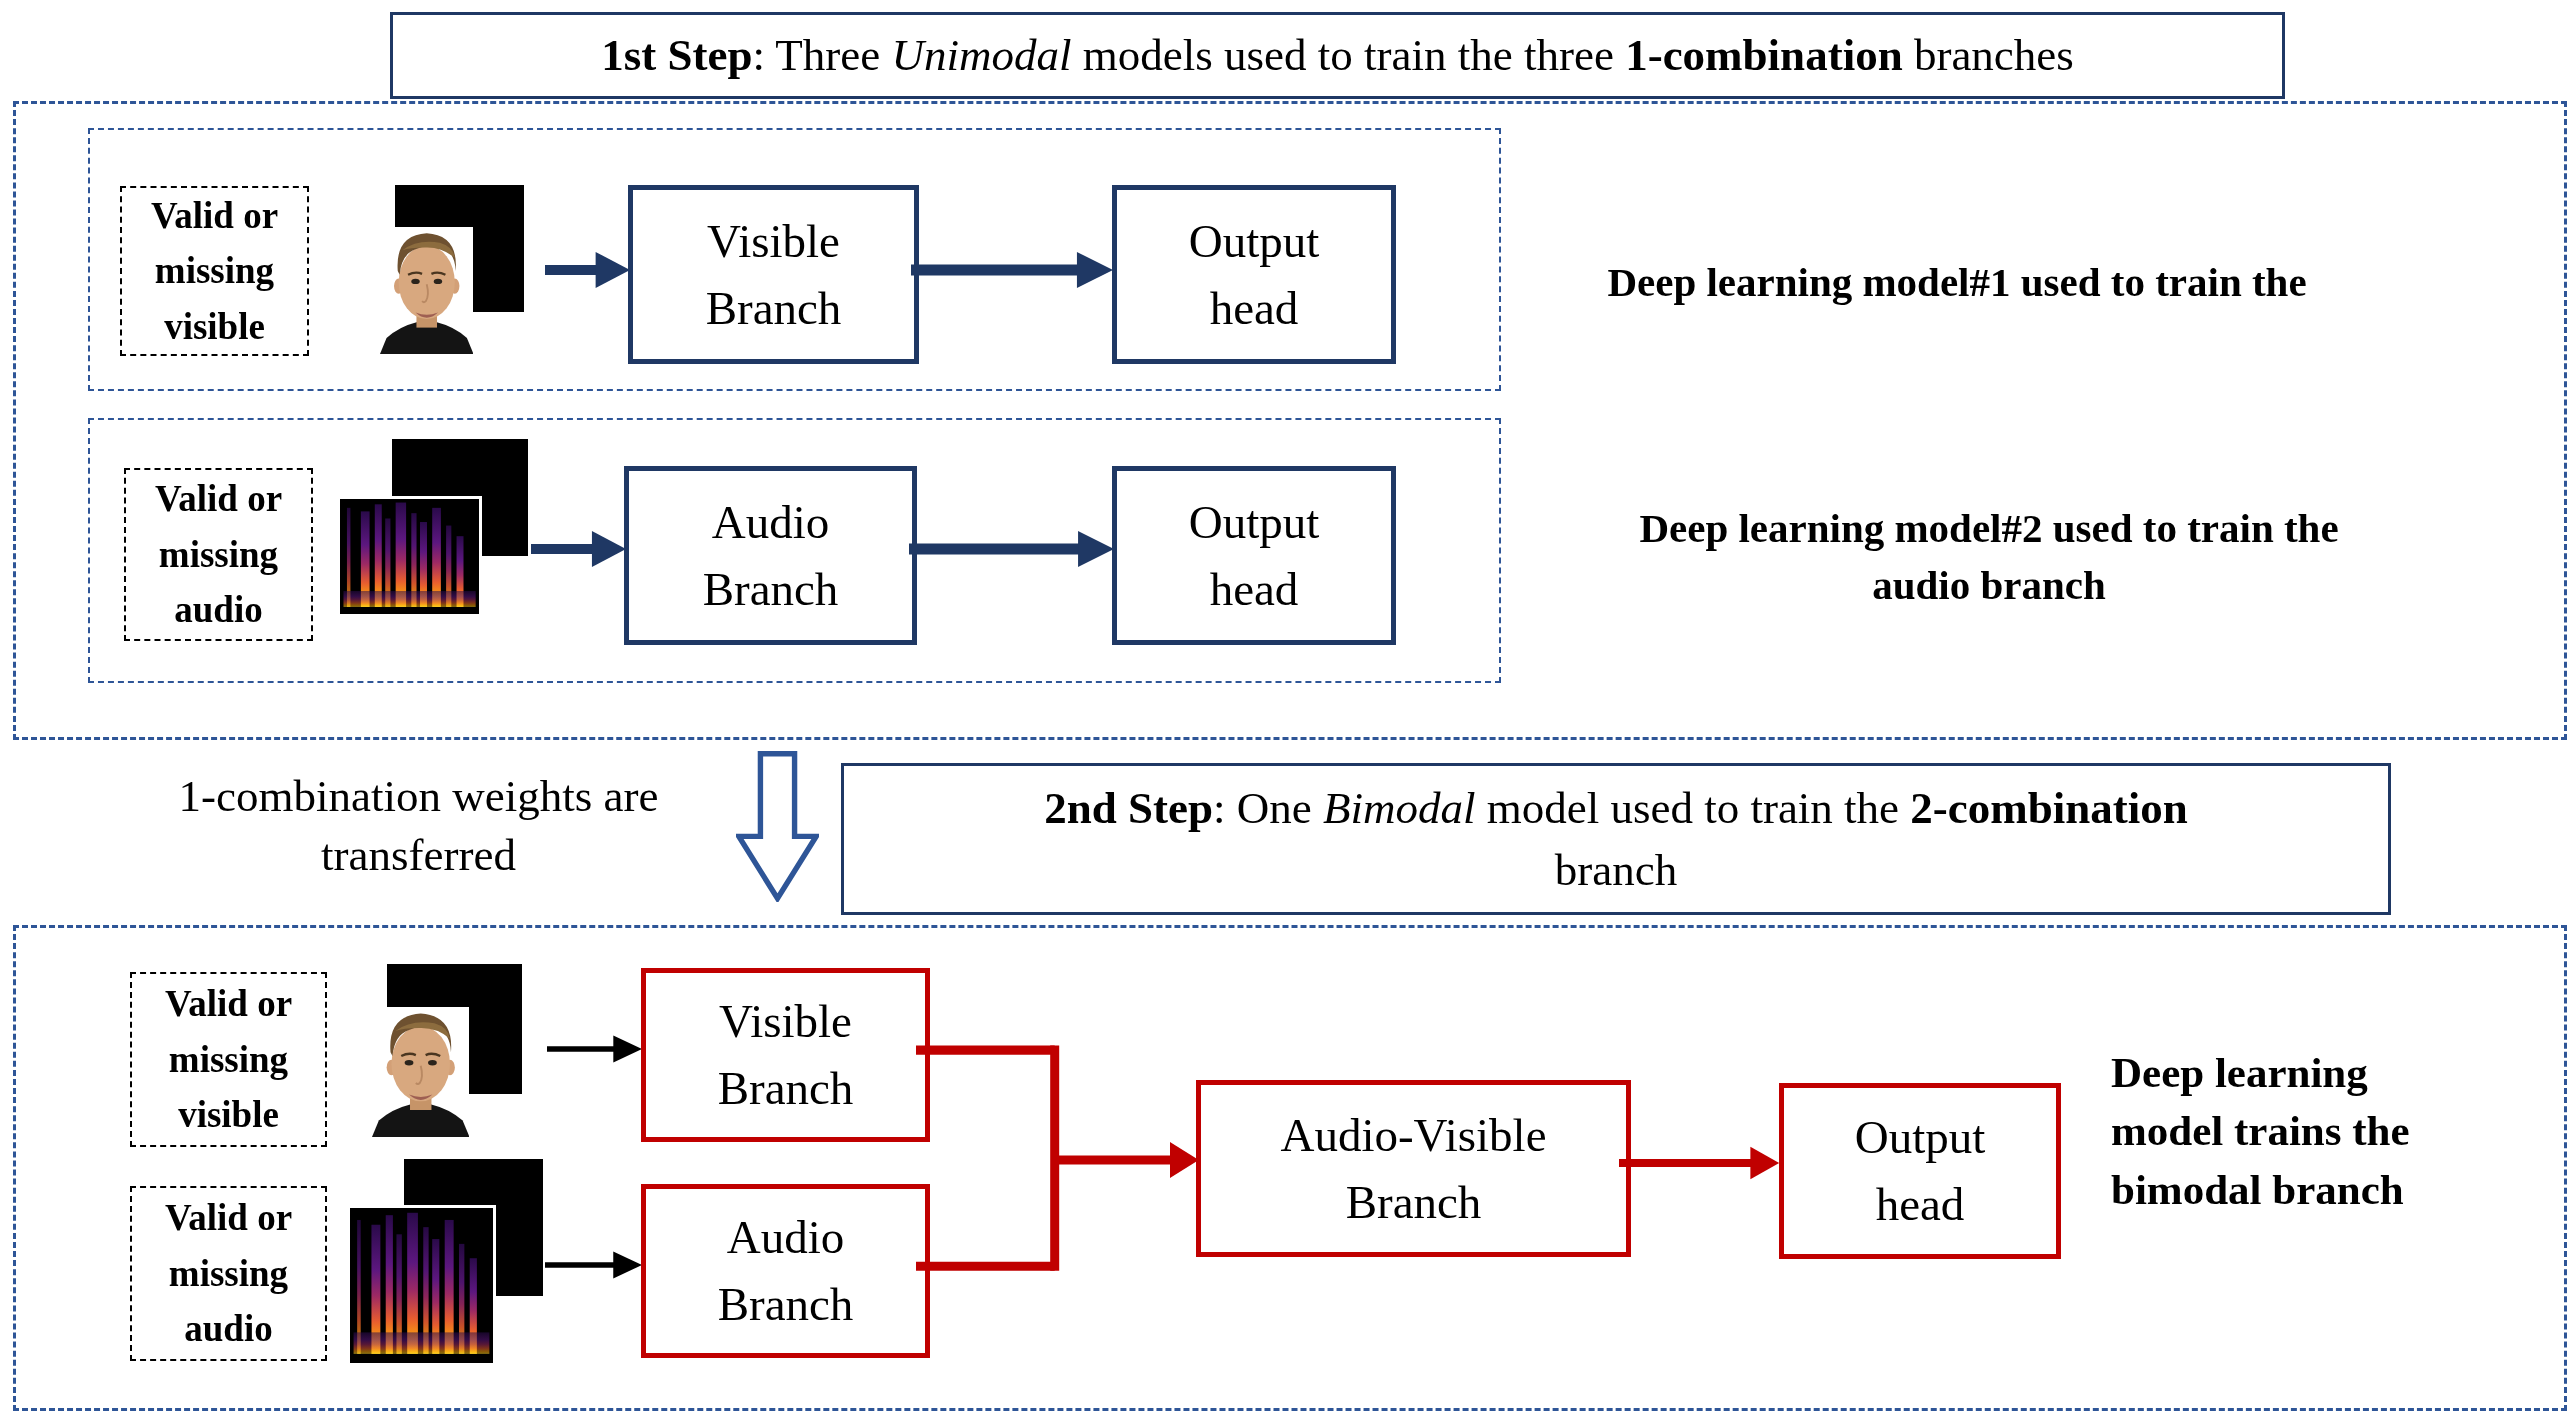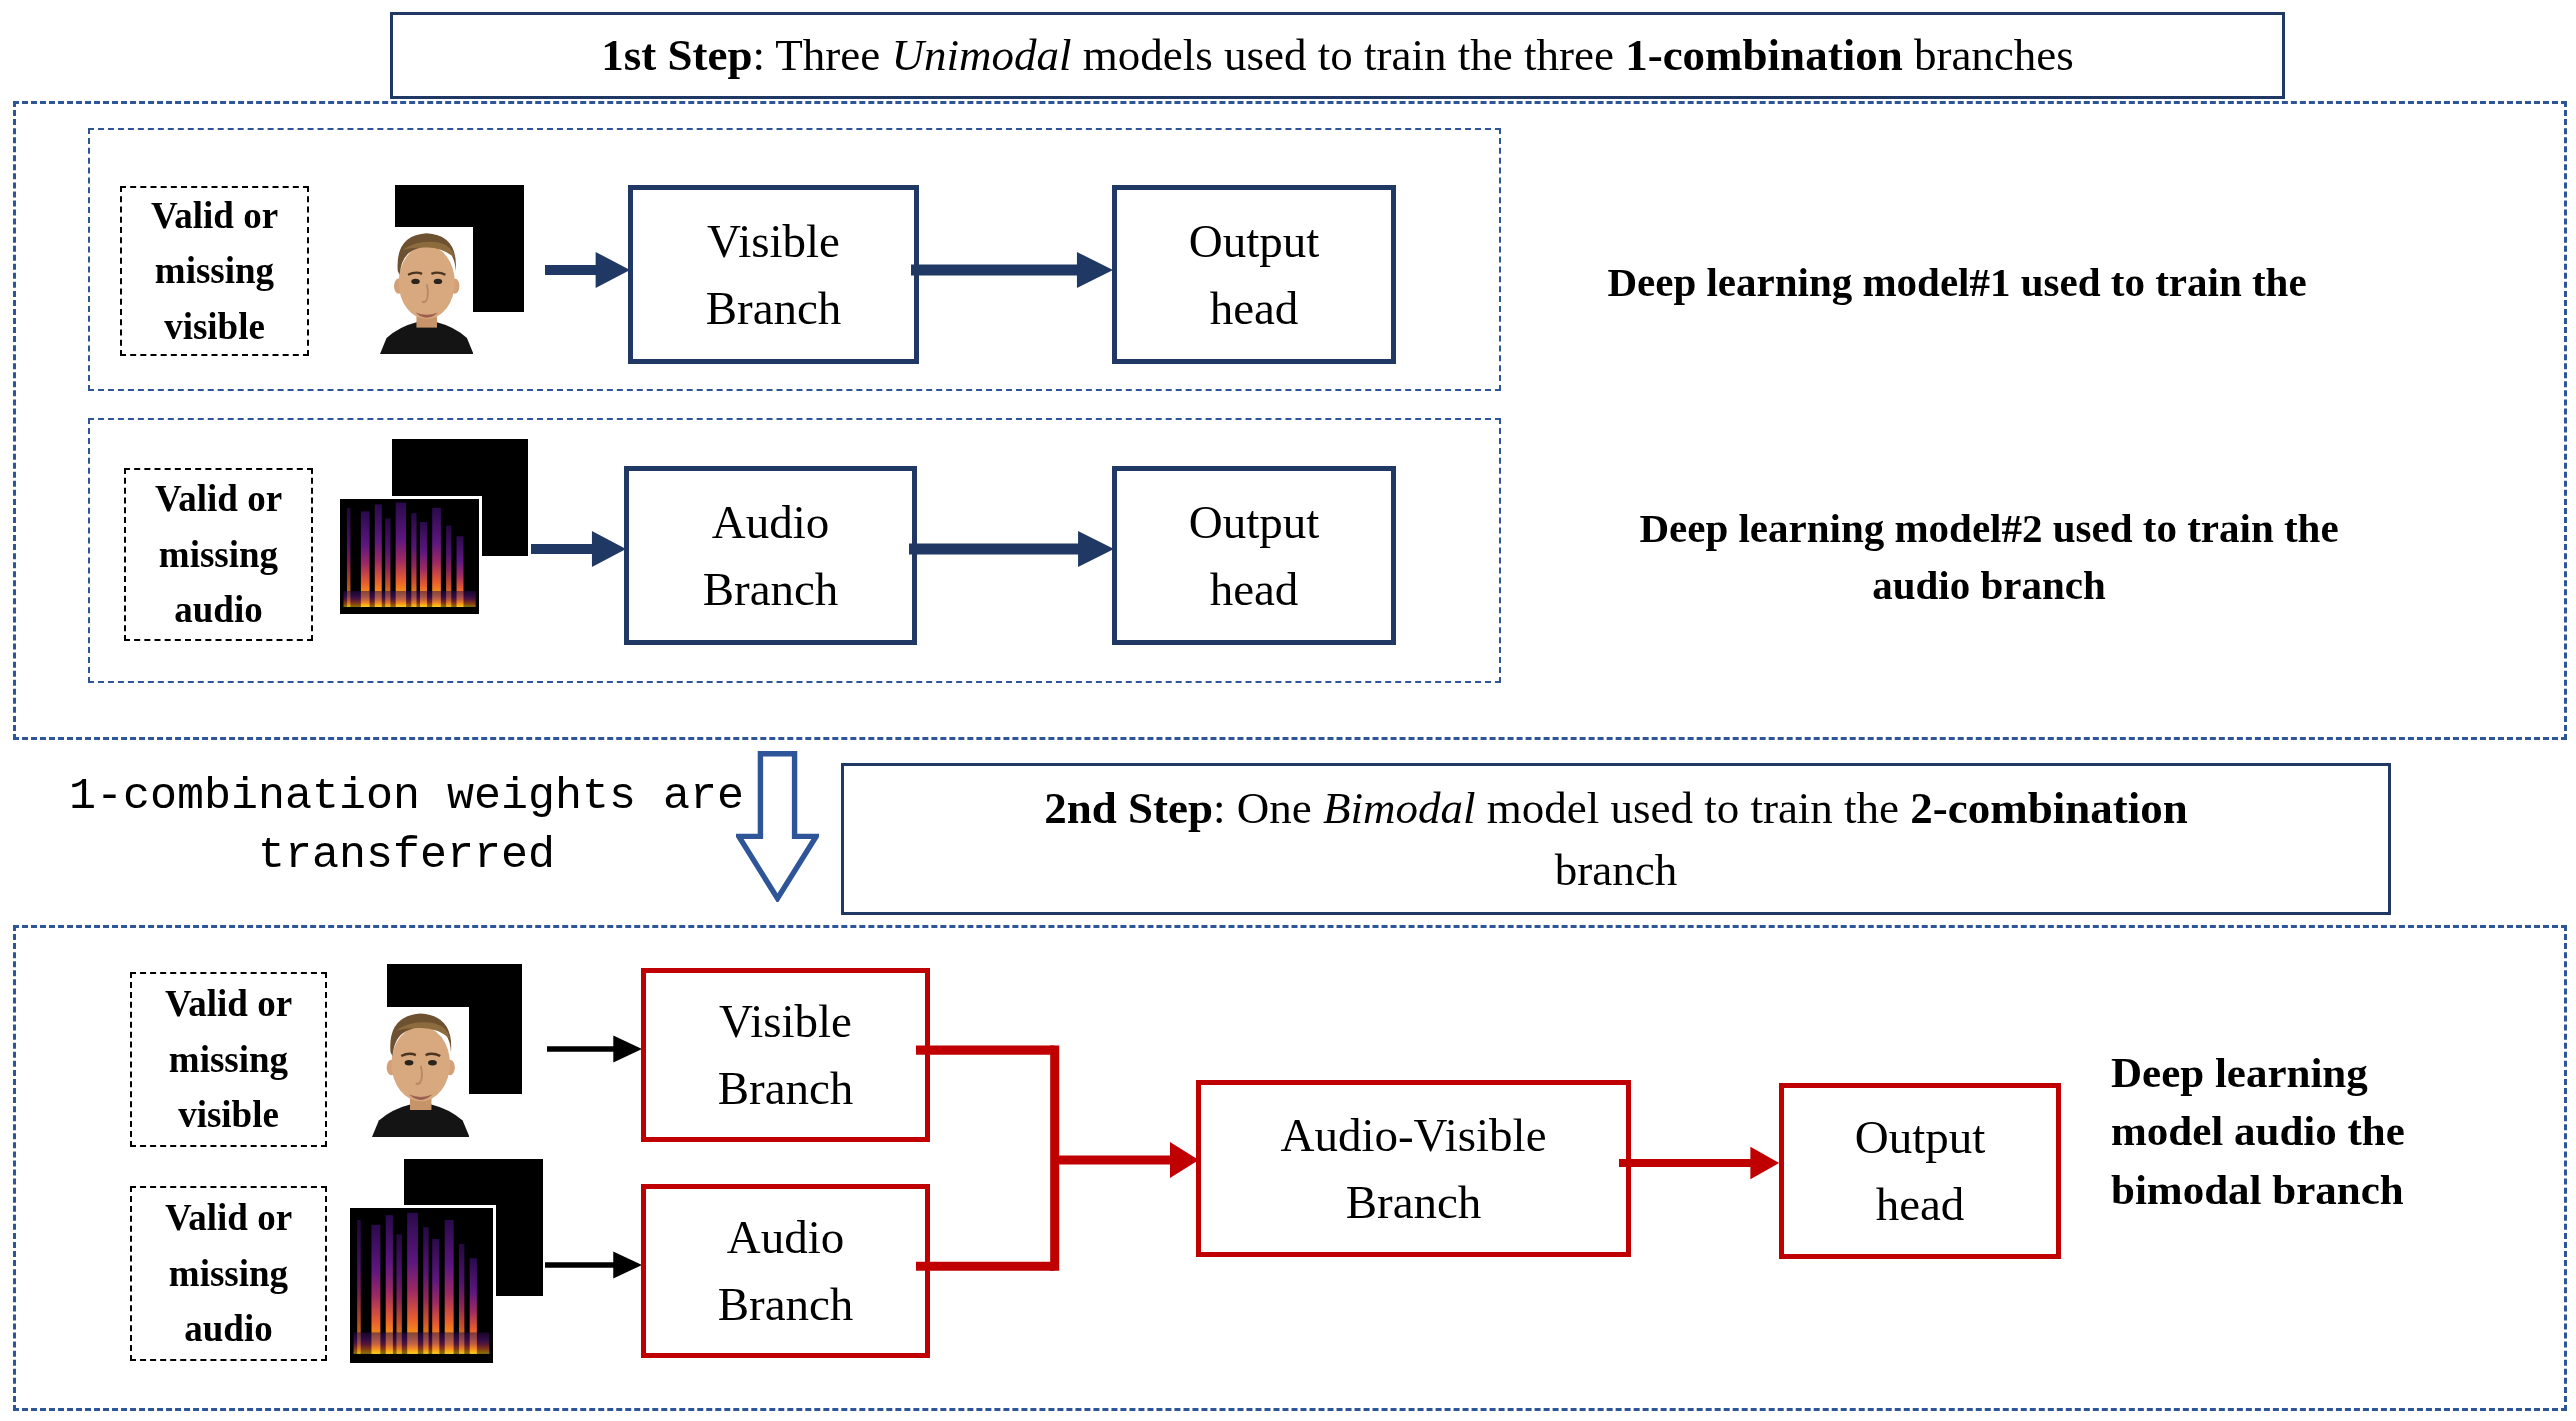--- a/index.html
+++ b/index.html
@@ -156,21 +156,21 @@
   <div class="abs navybox flexc" style="left:1112px;top:466px;width:274px;height:169px;">
     <div>Output</div>
     <div>head</div>
   </div>
 
   <div class="abs caption" style="left:1530px;top:500px;width:918px;">
     <div>Deep learning model#2 used to train the</div>
     <div>audio branch</div>
   </div>
 
-  <div class="abs transfer" style="left:24px;top:767px;width:765px;font-family:Liberation Mono, monospace;">
+  <div class="abs transfer" style="left:36px;top:767px;width:765px;">
     <div>1-combination weights are</div>
     <div>transferred</div>
   </div>
 
   <svg class="abs" style="left:736px;top:751px;" width="83" height="151" viewBox="0 0 92 168">
     <path d="M27,3 L65,3 L65,95 L89,95 L46,164 L3,95 L27,95 Z" fill="#ffffff" stroke="#2e5597" stroke-width="6" stroke-linejoin="miter"></path>
   </svg>
 
   <div class="abs titlebox flexc" style="left:841px;top:763px;width:1544px;height:146px;">
     <div>
@@ -283,18 +283,18 @@
     <polygon points="146,4 178,22 146,40" fill="#c00000"></polygon>
   </svg>
 
   <div class="abs redbox flexc" style="left:1779px;top:1083px;width:272px;height:166px;">
     <div>Output</div>
     <div>head</div>
   </div>
 
   <div class="abs caption-left" style="left:2111px;top:1044px;width:423px;">
     <div>Deep learning</div>
-    <div>model audio the</div>
+    <div>model trains the</div>
     <div>bimodal branch</div>
   </div>
 
 </div>
 
 
 </body></html>

